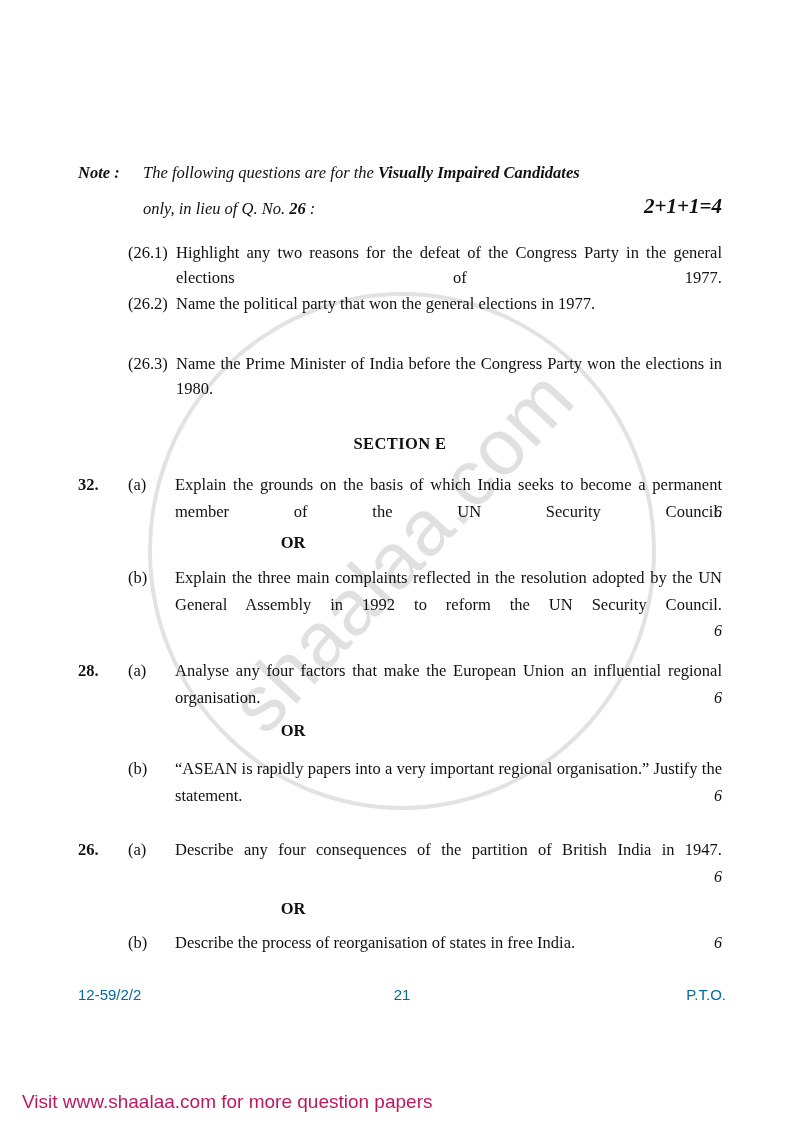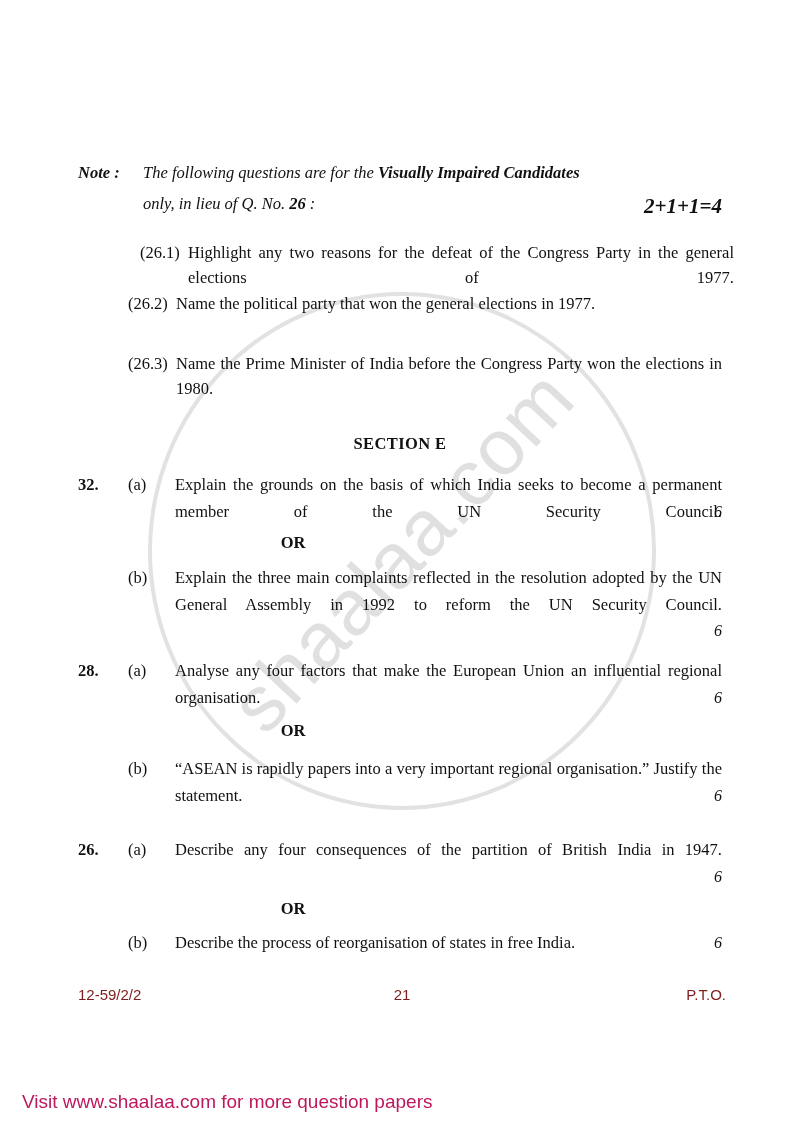--- a/index.html
+++ b/index.html
@@ -84,21 +84,21 @@
   .note-line1 {
     display: flex;
     justify-content: flex-start;
     width: 100%;
   }
   .note-line2 {
     margin-left: 65px;
     margin-top: 11px;
     display: flex;
     justify-content: space-between;
-    align-items: flex-start;
+    align-items: flex-end;
     font-style: italic;
     font-size: 16.5px;
   }
   .note-line2 .lhs b { font-weight: bold; font-style: italic; }
   .note-marks {
     font-style: italic;
     font-weight: bold;
     font-size: 21px;
     white-space: nowrap;
   }
@@ -186,21 +186,21 @@
   .footer {
     position: absolute;
     left: 78px;
     top: 986px;
     width: 648px;
     display: flex;
     justify-content: space-between;
     align-items: baseline;
     font-family: "Liberation Sans", sans-serif;
     font-size: 15px;
-    color: #7f1d1d;
+    color: #0369a1;
   }
   .footer-center {
     position: absolute;
     left: 0;
     width: 648px;
     text-align: center;
     font-family: "Liberation Sans", sans-serif;
     font-size: 15px;
   }
 
@@ -232,21 +232,21 @@
           <span class="note-label">Note :</span>
           <span class="note-text"><span>The following questions are for the </span><b>Visually Impaired Candidates</b></span>
         </div>
       </div>
       <div class="note-line2">
         <span class="lhs"><span>only, in lieu of Q. No. </span><b>26</b><span> :</span></span>
         <span class="note-marks">2+1+1=4</span>
       </div>
     </div>
 
-    <div class="subq" style="top:240px;margin-left:12px;">
+    <div class="subq" style="top:240px;">
       <div class="subq-row">
         <span class="subq-num">(26.1)</span>
         <span class="subq-body just">Highlight any two reasons for the defeat of the Congress Party in the general elections of 1977.</span>
       </div>
     </div>
 
     <div class="subq" style="top:291px;">
       <div class="subq-row">
         <span class="subq-num">(26.2)</span>
         <span class="subq-body">Name the political party that won the general elections in 1977.</span>

